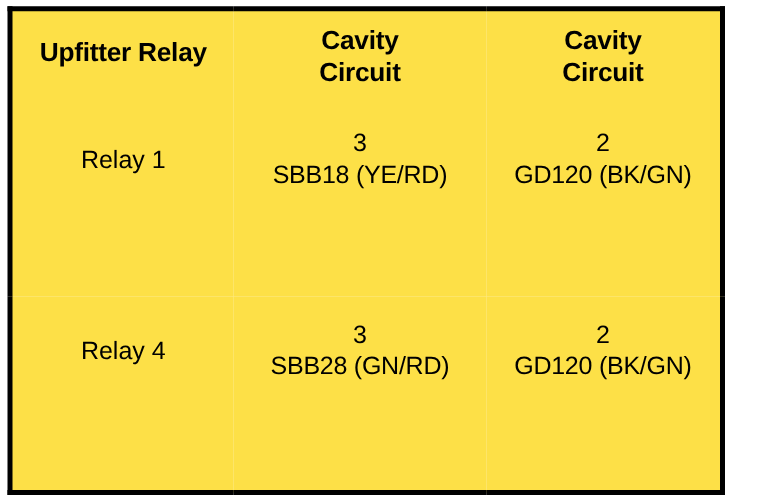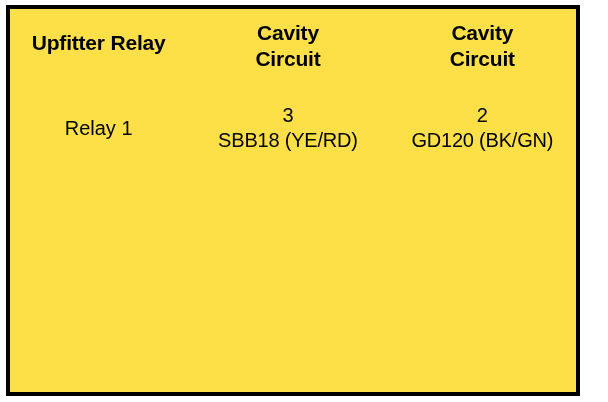--- a/index.html
+++ b/index.html
@@ -151,17 +151,36 @@
         <td class="col-cav-b hrule-top vrule-left">
           <div class="cell-inner">
             <span class="cell-line">2</span>
             <span class="cell-line circuit-id">GD120 (BK/GN)</span>
           </div>
         </td>
       </tr>
 
 
 
+      <tr class="data-row">
+        <td class="col-relay hrule-top">
+          <div class="cell-inner">
+            <span class="cell-line">Relay 4</span>
+          </div>
+        </td>
+        <td class="col-cav-a hrule-top vrule-left">
+          <div class="cell-inner">
+            <span class="cell-line">3</span>
+            <span class="cell-line circuit-id">SBB28 (GN/RD)</span>
+          </div>
+        </td>
+        <td class="col-cav-b hrule-top vrule-left">
+          <div class="cell-inner">
+            <span class="cell-line">2</span>
+            <span class="cell-line circuit-id">GD120 (BK/GN)</span>
+          </div>
+        </td>
+      </tr>
 
     </tbody>
   </table>
 
 </div>
 
 </body></html>

